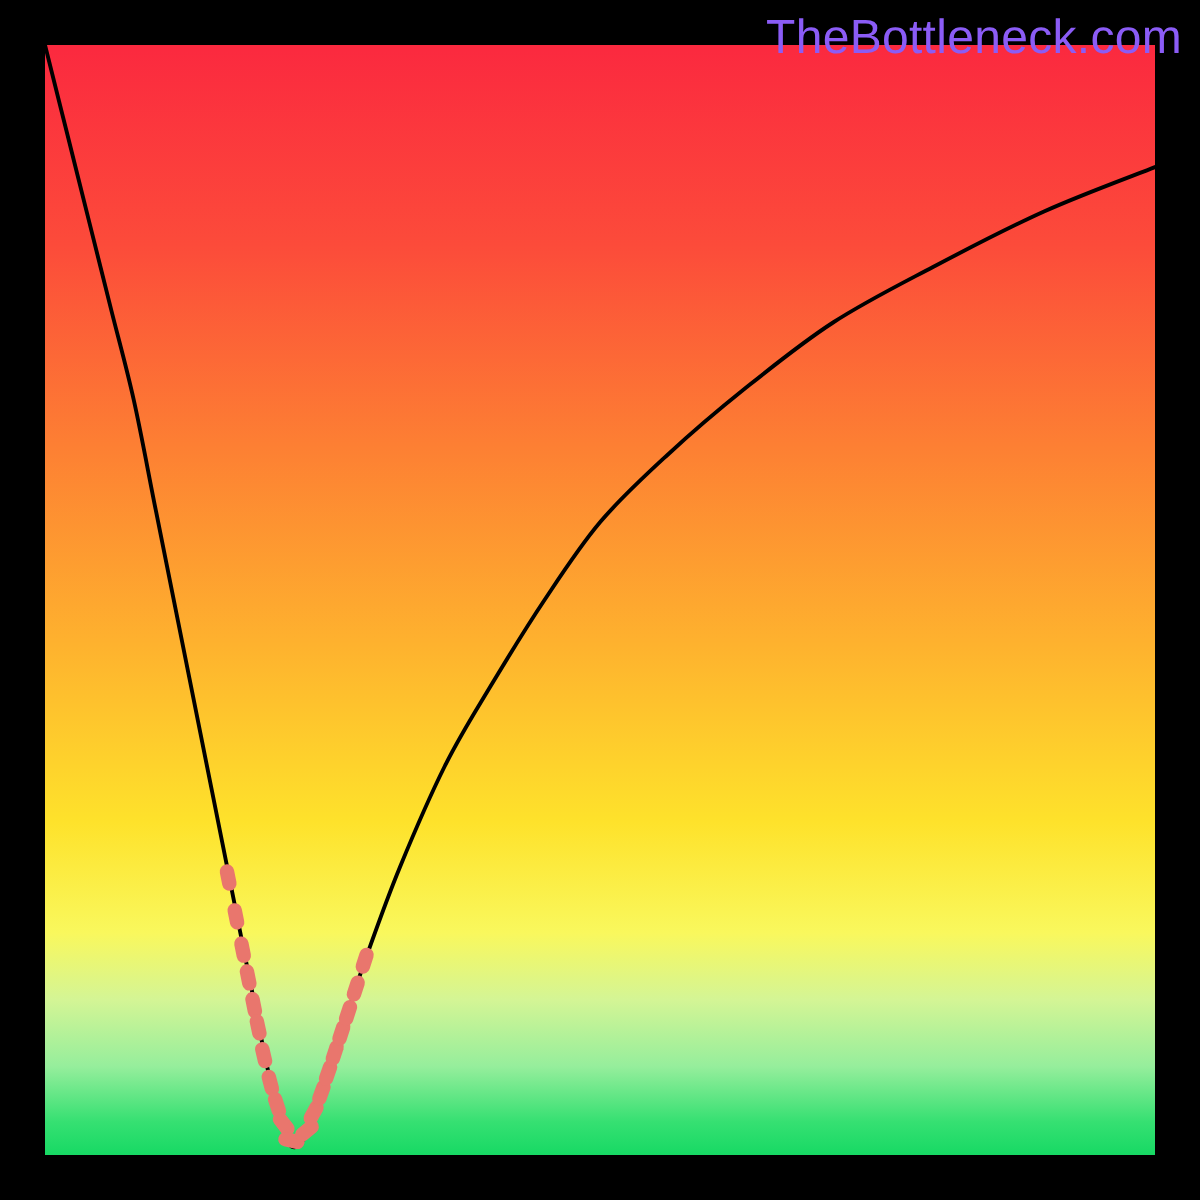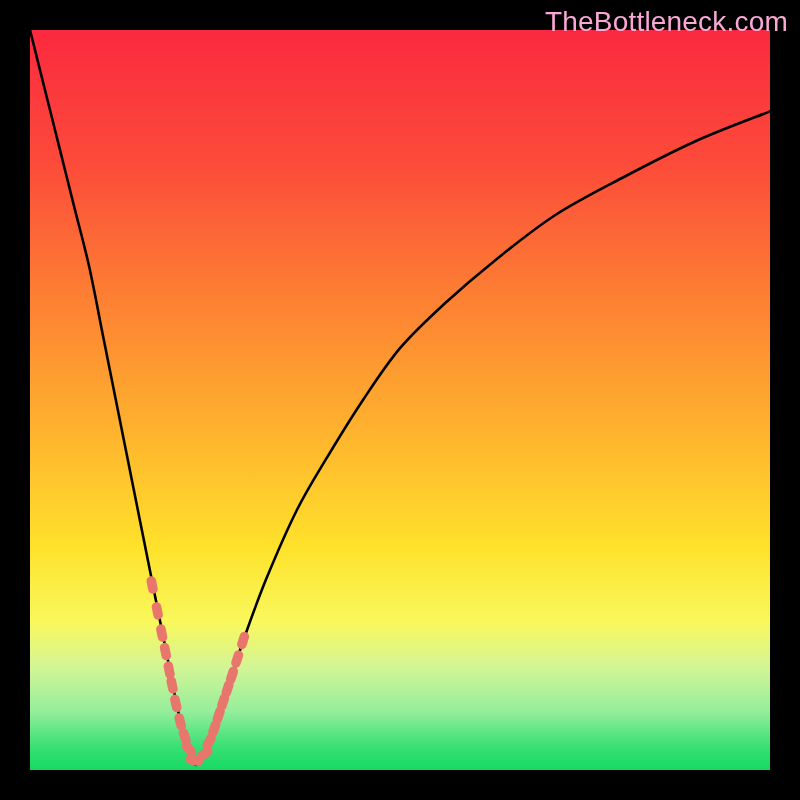--- a/index.html
+++ b/index.html
@@ -31,22 +31,22 @@
     position: absolute;
     left: 0;
     top: 0;
     width: 100%;
     height: 100%;
   }
   .watermark {
     position: absolute;
     top: 6px;
     right: 12px;
-    color: #f9a8d4;
-    font-size: 28px;
+    color: #8b5cf6;
+    font-size: 32px;
     font-weight: 400;
     letter-spacing: 0.2px;
     user-select: none;
   }
   svg.curve {
     position: absolute;
     left: 0;
     top: 0;
     width: 100%;
     height: 100%;

